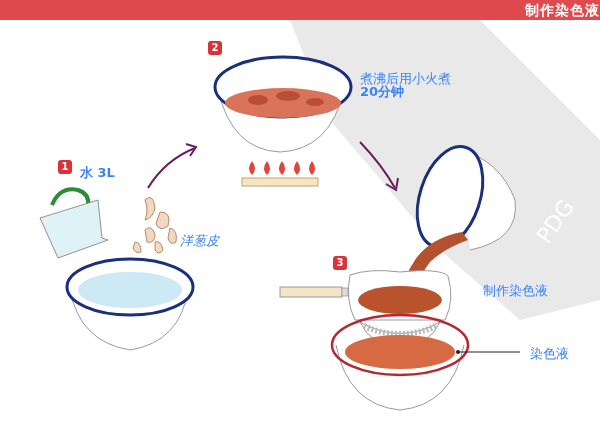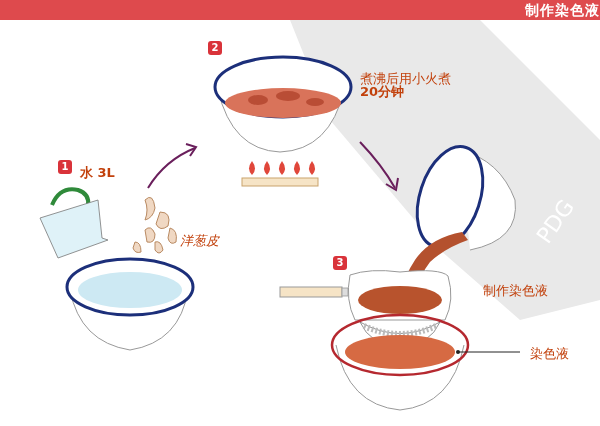--- a/index.html
+++ b/index.html
@@ -1,20 +1,20 @@
 <!DOCTYPE html>
 <html><head>
 <meta charset="utf-8">
 <style>
   html,body{margin:0;padding:0;background:#fff;}
   body{width:600px;height:426px;position:relative;overflow:hidden;font-family:"DejaVu Sans",sans-serif;}
   .banner{position:absolute;left:0;top:0;width:600px;height:20px;background:#de4a4d;}
   .banner-title{position:absolute;left:0;top:0;width:600px;height:16px;line-height:20px;text-align:right;color:#fff;font-weight:bold;font-size:14px;letter-spacing:1px;}
   svg.art{position:absolute;left:0;top:0;}
-  .label{position:absolute;font-size:13px;color:#c2410c;white-space:nowrap;}
+  .label{position:absolute;font-size:13px;color:#3b82f6;white-space:nowrap;}
   .badge{position:absolute;width:14px;height:14px;background:#d9333a;border-radius:3px;color:#fff;font-size:10px;font-weight:bold;line-height:14px;text-align:center;}
 </style>
 </head>
 <body>
 
 <svg class="art" width="600" height="426" viewBox="0 0 600 426">
 
   <polygon points="290,20 480,20 600,140 600,300 520,320 440,250 330,120" fill="#e9e9e9"></polygon>
   <text x="548" y="245" fill="#ffffff" font-size="22" font-family="DejaVu Sans, sans-serif" transform="rotate(-55 548 245)">PDG</text>
 

